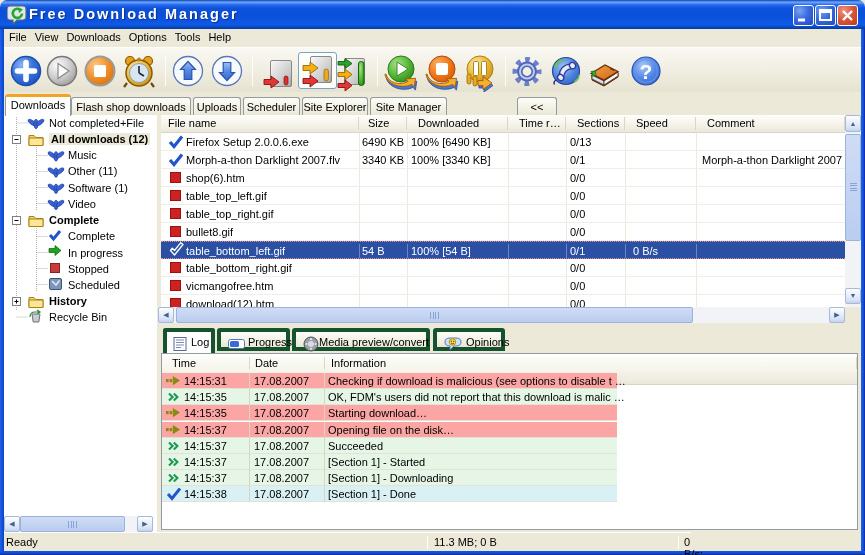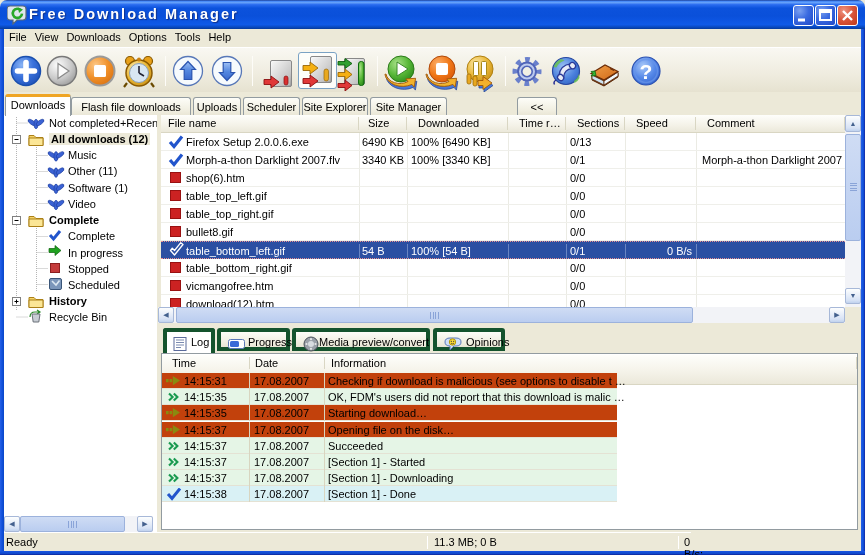--- a/index.html
+++ b/index.html
@@ -57,21 +57,21 @@
 .sb-thumb { background:linear-gradient(180deg,#cfdcf4,#bacdf0); border:1px solid #9cb2dc; border-radius:2px; }
 
 
 #logtabs { position:absolute; left:0px; top:212px; width:700px; height:26px; }
 .ltab { position:absolute; top:1px; height:23px; background:linear-gradient(180deg,#fdfdf8,#f0eee0 70%,#e8e5d4); border:4px solid #14532d; border-radius:3px 3px 0 0; padding-top:4px; white-space:nowrap; }
 #ltab-active { background:#fff; height:25px; z-index:3; border-bottom:none; }
 #logpanel { position:absolute; left:157px; top:238px; width:697px; height:177px; background:#fff; border:1px solid #929ba0; border-top:1px solid #929ba0; }
 .lhead { position:absolute; top:1px; height:30px; background:linear-gradient(180deg,#fefefb,#f4f2e8 60%,#ebe8da); border-bottom:1px solid #d9d6c3; line-height:16px; }
 .lhead i { position:absolute; right:0; top:2px; width:1px; height:12px; background:#d9d6c3; }
 .lrow { position:absolute; left:0; width:455px; height:16px; line-height:16px; white-space:nowrap; border-bottom:1px solid #e4e2d4; }
-.lr-y { background:#c2410c; }
+.lr-y { background:#fca5a5; }
 .lr-g { background:#e5f5e6; }
 .lr-c { background:#d9f1f5; }
 .lcol { position:absolute; top:0; height:16px; }
 
 
 #statusbar { left:4px; top:532px; width:687px; height:19px; background:#ece9d8; border-top:1px solid #fff; }
 .ssep { position:absolute; top:3px; width:1px; height:13px; background:#aca899; border-right:1px solid #fff; }
 </style>
 </head>
 <body>
@@ -291,21 +291,21 @@
         </linearGradient>
       <linearGradient id="gBook" x1="0" y1="0" x2="1" y2="1">
           <stop offset="0" stop-color="#f0a048"></stop>
           <stop offset="1" stop-color="#d06818"></stop>
         </linearGradient>
     </defs>
   </svg>
 </div>
 <div class="abs" id="tabbar">
   <div class="tab" id="tab-active" style="left:1px; width:66px;">Downloads</div>
-  <div class="tab" style="left:67px; width:120px;">Flash file downloads</div>
+  <div class="tab" style="left:67px; width:120px;">Flash shop downloads</div>
   <div class="tab" style="left:189px; width:48px;">Uploads</div>
   <div class="tab" style="left:239px; width:57px;">Scheduler</div>
   <div class="tab" style="left:298px; width:66px;">Site Explorer</div>
   <div class="tab" style="left:366px; width:77px;">Site Manager</div>
   <div class="tab" style="left:445px; width:66px; letter-spacing:-0.3px;margin-top:36px;">HTML Spider</div>
   <div class="tab" style="left:513px; width:40px;">&lt;&lt;</div>
 </div>
 <div class="abs" id="content">
   <div id="tree">
     <svg width="153" height="210" style="position:absolute;left:0;top:0;">
@@ -349,21 +349,21 @@
       <path d="M46 120 l3.5 4 6.5-8" stroke="#2255cc" stroke-width="3" fill="none"></path>
       <path d="M45 133.5 h6 v-3 l6 5 -6 5 v-3 h-6z" fill="#1fa11f" stroke="#0c600c" stroke-width="0.7"></path>
       <rect x="46.5" y="148.5" width="9" height="9" fill="#c43b3b" stroke="#8c1f1f"></rect>
       <rect x="45.5" y="163.5" width="12" height="11" rx="1.5" fill="#7b96ba" stroke="#3a5578"></rect>
         <path d="M48 166 l4 4 3.5-4.5" stroke="#dce8f2" stroke-width="1.6" fill="none"></path>
       <use href="#expp" x="8" y="182"></use>
         <use href="#folder" x="24" y="178.5"></use>
       <path d="M26 202 q0 -5 5 -5 l5 0 M33 195 l3 2 -3 2" stroke="#2a8a2a" stroke-width="1.2" fill="none"></path>
       <path d="M28 199 h8 l-1.2 8 h-5.6z" fill="#c8cdd4" stroke="#6a7078" stroke-width="1"></path>
     </svg>
-    <div class="ti" style="left:45px; top:0px;">Not completed+Recen</div>
+    <div class="ti" style="left:45px; top:0px;">Not completed+File</div>
     <div class="ti" style="left:45px; top:16px;"><b style="background:#ece9d8; padding:0 2px;">All downloads (12)</b></div>
     <div class="ti" style="left:64px; top:32px;">Music</div>
     <div class="ti" style="left:64px; top:48px;">Other (11)</div>
     <div class="ti" style="left:64px; top:65px;">Software (1)</div>
     <div class="ti" style="left:64px; top:81px;">Video</div>
     <div class="ti" style="left:45px; top:97px;"><b>Complete</b></div>
     <div class="ti" style="left:64px; top:113px;">Complete</div>
     <div class="ti" style="left:64px; top:130px;">In progress</div>
     <div class="ti" style="left:64px; top:146px;">Stopped</div>
     <div class="ti" style="left:64px; top:162px;">Scheduled</div>
@@ -453,21 +453,21 @@
       <span class="gcell" style="left:409px;">0/0</span>
     </div>
     <div class="grow" style="top:126px; background:#2b4fa2; color:#fff; border-top:1px dotted #e89090; border-bottom:1px dotted #e89090; height:18px;">
       <svg width="16" height="16" style="position:absolute;left:7px;top:0px;">
           <path d="M2.5 8.5 l4 4.5 8.5-10.5 -2.2-1.8 -6.3 7.8 -2.2-2.4z" stroke="#fff" stroke-width="1.3" fill="none" stroke-linejoin="round"></path>
         </svg>
       <span class="gcell" style="left:25px; width:170px;">table_bottom_left.gif</span>
       <span class="gcell" style="left:201px;">54 B</span>
       <span class="gcell" style="left:250px;">100% [54 B]</span>
       <span class="gcell" style="left:409px;">0/1</span>
-      <span class="gcell" style="left:472px;margin-left:34px;">0 B/s</span>
+      <span class="gcell" style="left:472px;">0 B/s</span>
       <i style="position:absolute; left:198px; top:2px; width:1px; height:14px; background:#6a85c2;"></i>
       <i style="position:absolute; left:246px; top:2px; width:1px; height:14px; background:#6a85c2;"></i>
       <i style="position:absolute; left:347px; top:2px; width:1px; height:14px; background:#6a85c2;"></i>
       <i style="position:absolute; left:405px; top:2px; width:1px; height:14px; background:#6a85c2;"></i>
       <i style="position:absolute; left:464px; top:2px; width:1px; height:14px; background:#6a85c2;"></i>
       <i style="position:absolute; left:535px; top:2px; width:1px; height:14px; background:#6a85c2;"></i>
     </div>
     <div class="grow" style="top:144px;">
       <svg width="16" height="16" style="position:absolute;left:7px;top:1px;">
           <use href="#rsq"></use>

